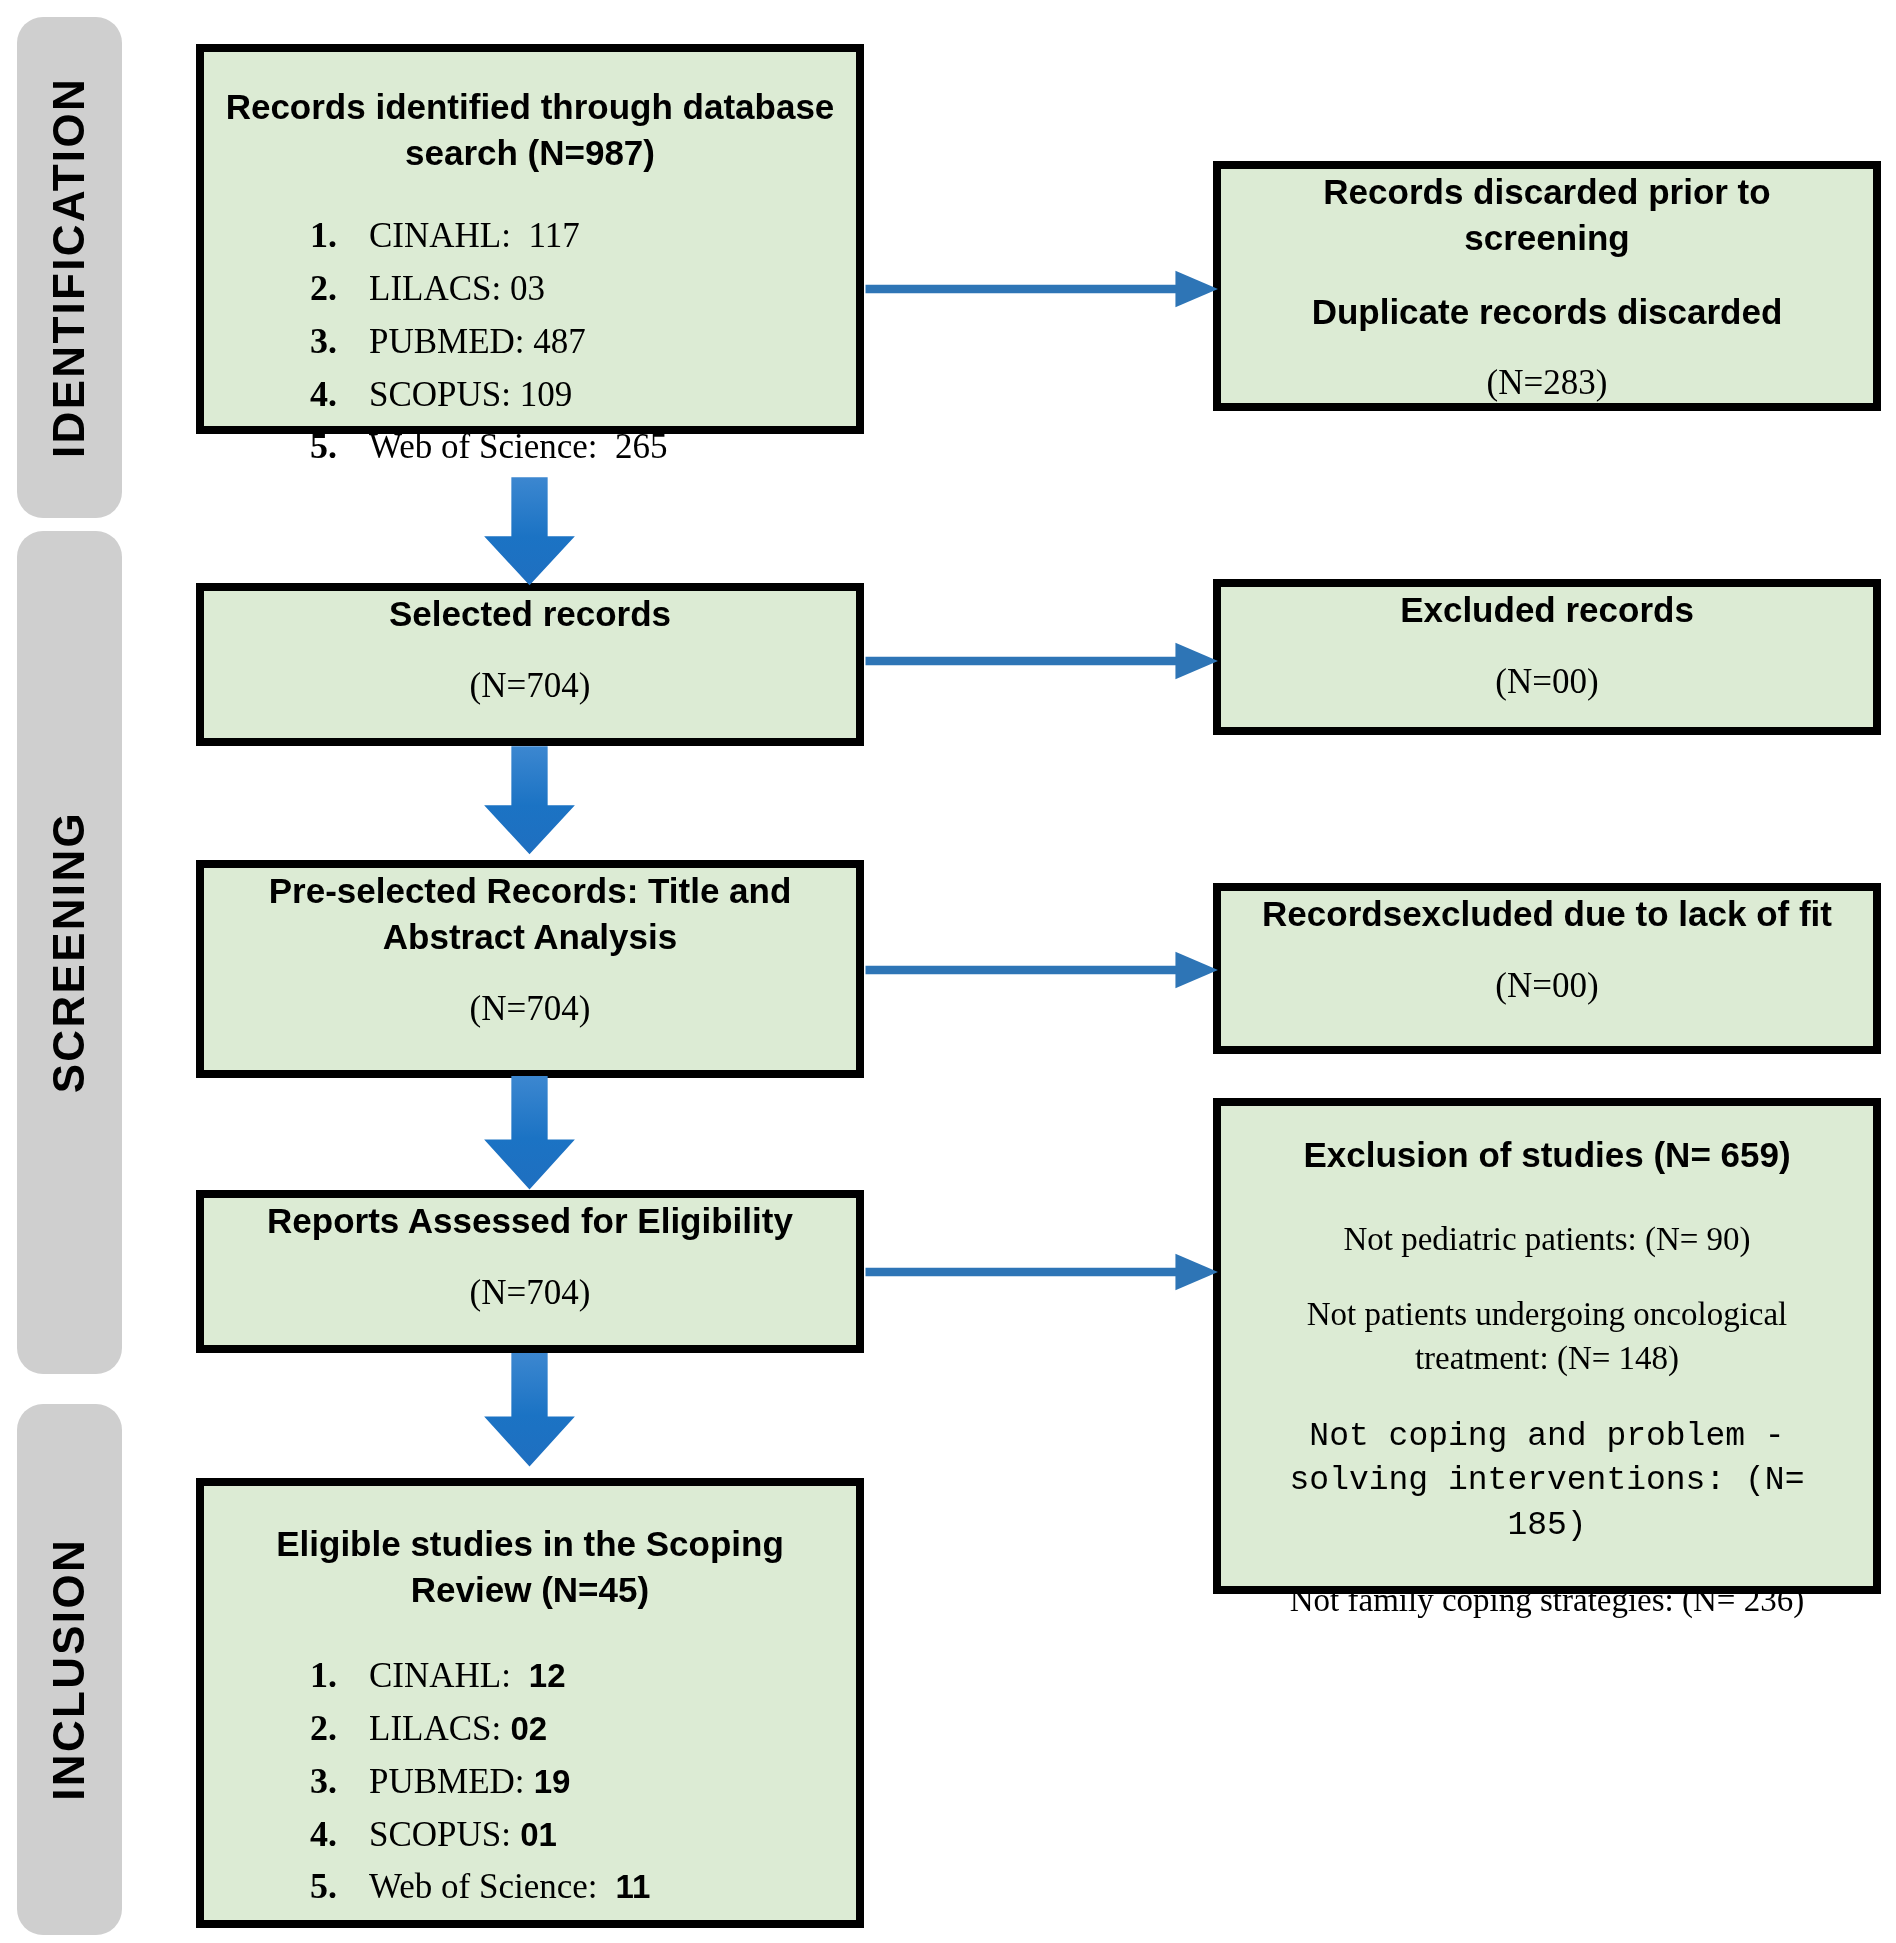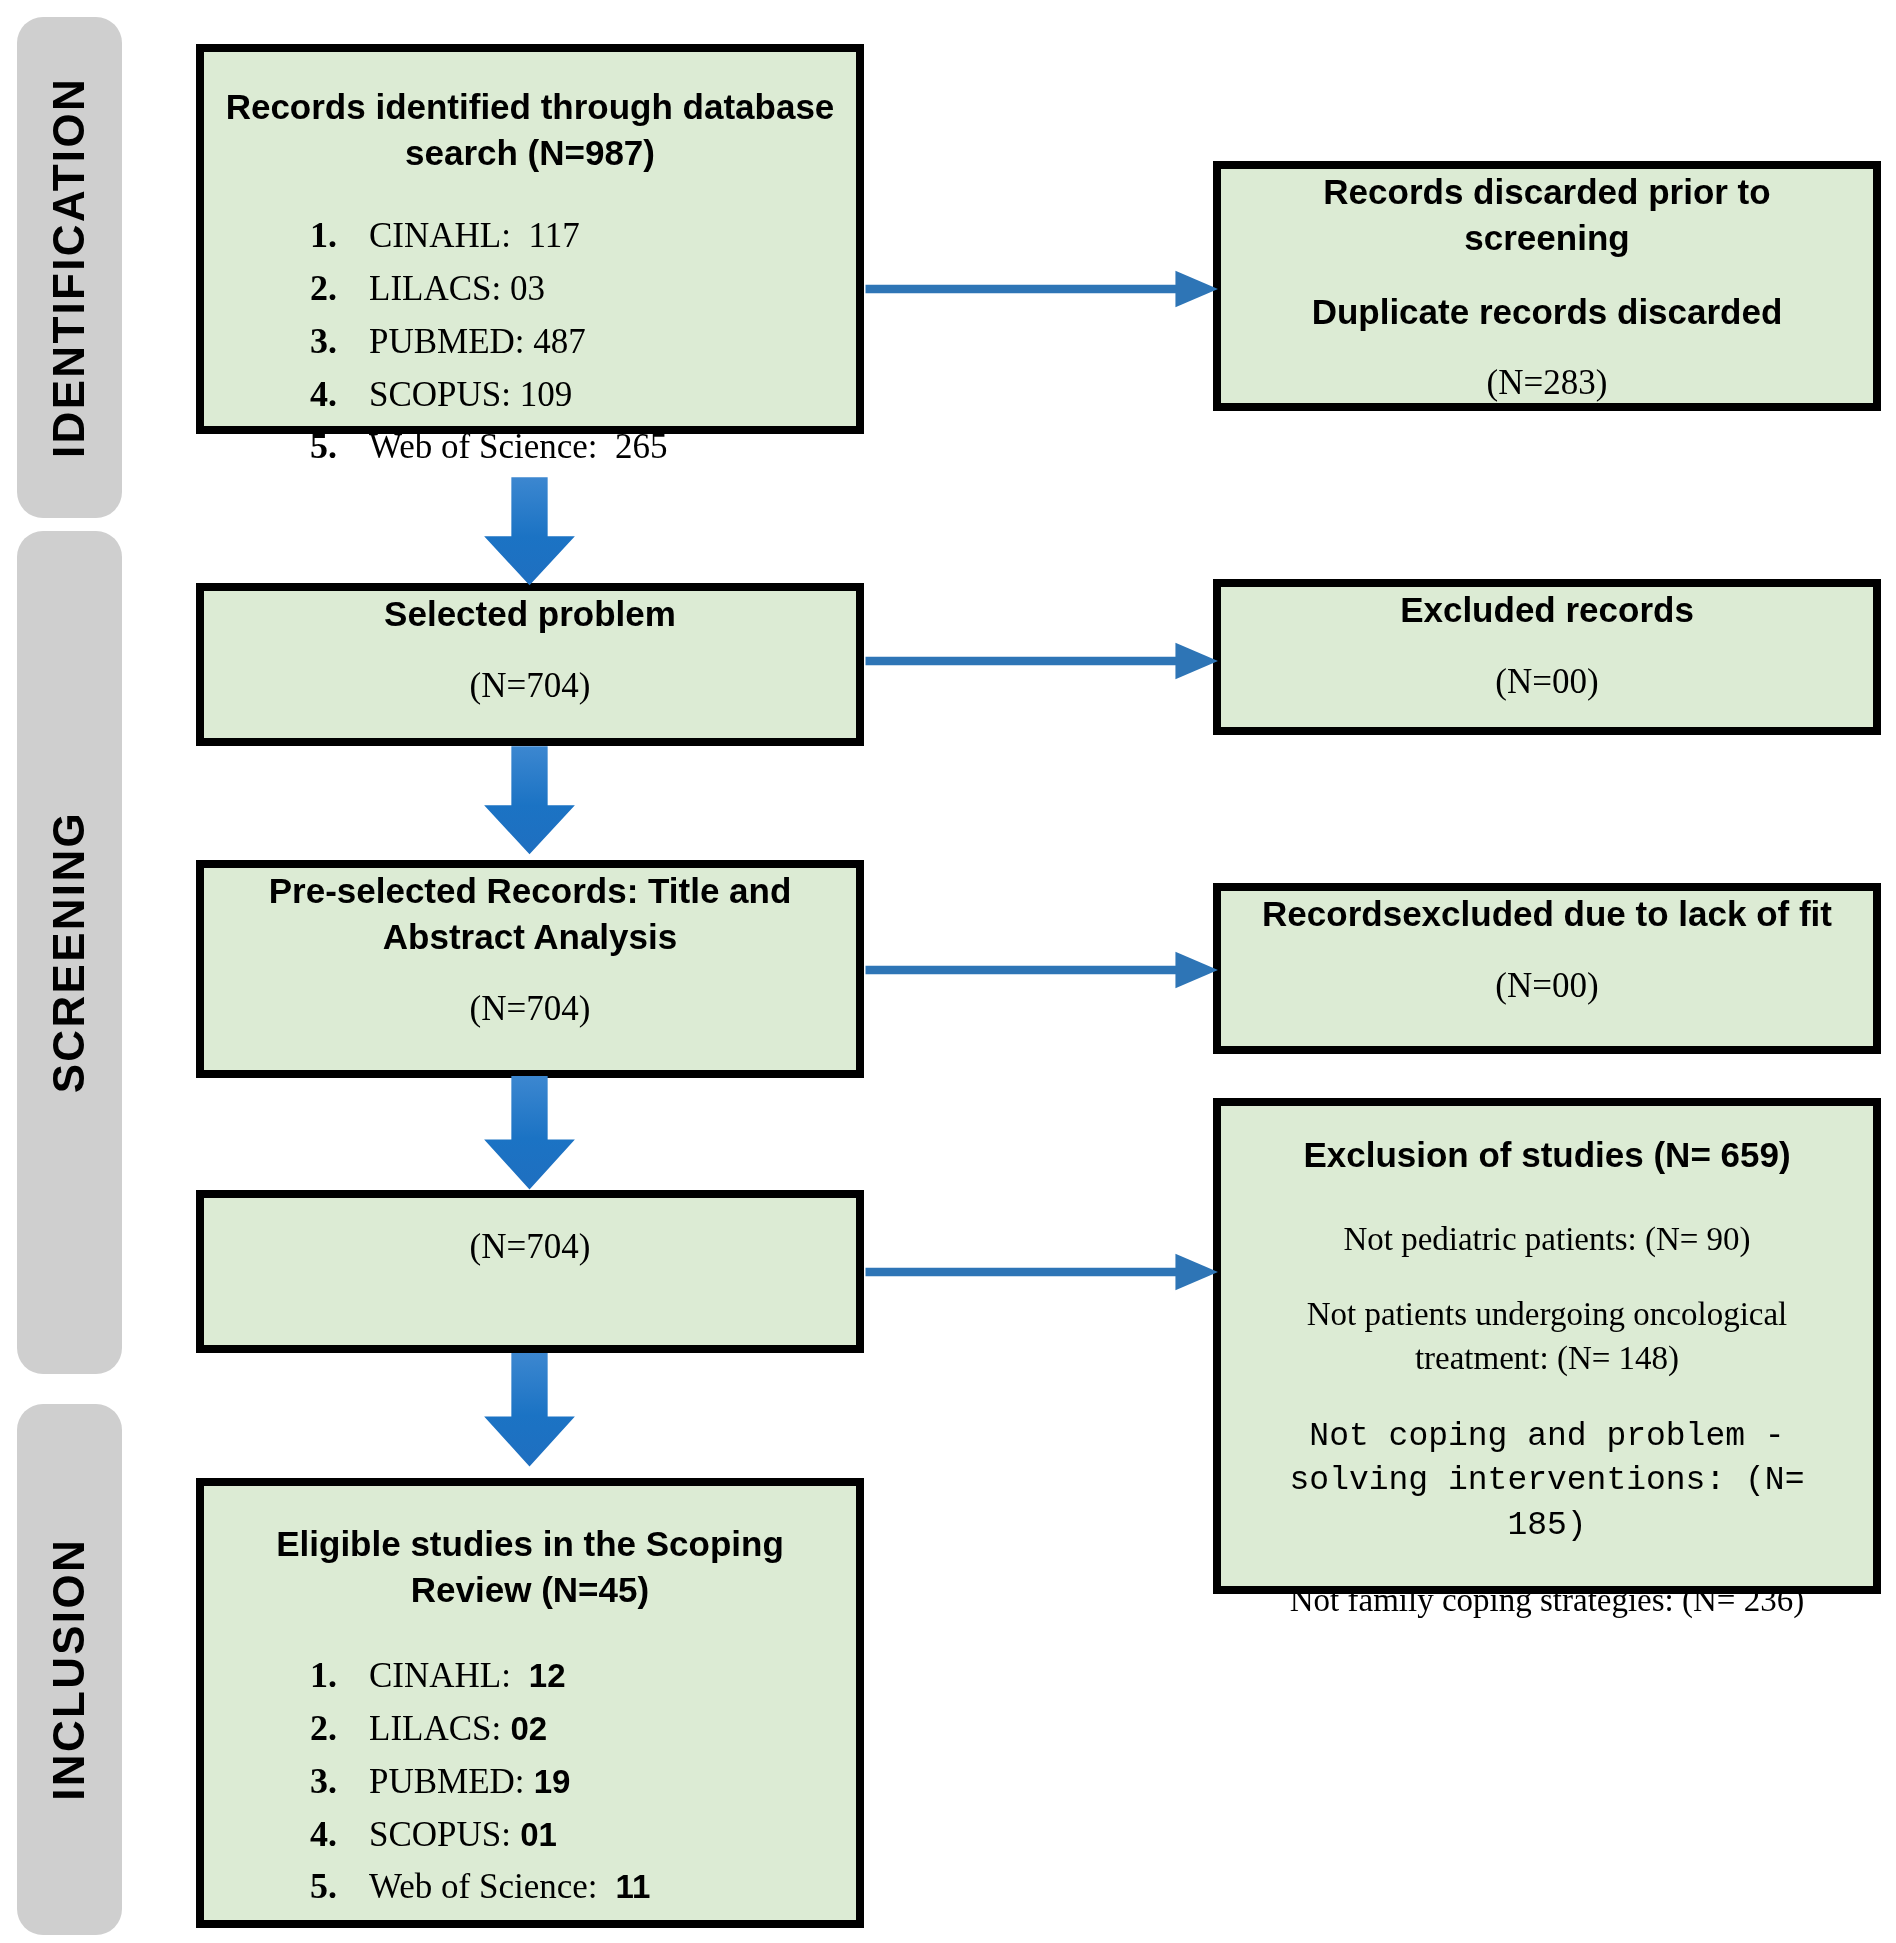--- a/index.html
+++ b/index.html
@@ -168,21 +168,21 @@
 
   <div class="box" style="left:1213px; top:161px; width:668px; height:250px;">
     <div class="box-title">Records discarded prior to screening</div>
     <div class="spacer"></div>
     <div class="box-title">Duplicate records discarded</div>
     <div class="spacer"></div>
     <div class="box-sub">(N=283)</div>
   </div>
 
   <div class="box" style="left:196px; top:583px; width:668px; height:163px;">
-    <div class="box-title">Selected problem</div>
+    <div class="box-title">Selected records</div>
     <div class="spacer"></div>
     <div class="box-sub">(N=704)</div>
   </div>
 
   <div class="box" style="left:1213px; top:579px; width:668px; height:156px;">
     <div class="box-title">Excluded records</div>
     <div class="spacer"></div>
     <div class="box-sub">(N=00)</div>
   </div>
 
@@ -192,20 +192,21 @@
     <div class="box-sub">(N=704)</div>
   </div>
 
   <div class="box" style="left:1213px; top:883px; width:668px; height:171px;">
     <div class="box-title">Recordsexcluded due to lack of fit</div>
     <div class="spacer"></div>
     <div class="box-sub">(N=00)</div>
   </div>
 
   <div class="box" style="left:196px; top:1190px; width:668px; height:163px;">
+    <div class="box-title">Reports Assessed for Eligibility</div>
     <div class="spacer"></div>
     <div class="box-sub">(N=704)</div>
   </div>
 
   <div class="box" style="left:1213px; top:1098px; width:668px; height:496px; justify-content:flex-start;">
     <div class="box-title" style="margin-top:26px;">Exclusion of studies (N= 659)</div>
     <div class="box-line" style="margin-top:39px;">Not pediatric patients: (N= 90)</div>
     <div class="box-line" style="margin-top:30px;">Not patients undergoing oncological treatment: (N= 148)</div>
     <div class="box-line" style="margin-top:34px;font-family:Liberation Mono, monospace;">Not  coping and problem    -solving interventions: (N= 185)</div>
     <div class="box-line" style="margin-top:30px;">Not family coping strategies: (N= 236)</div>

